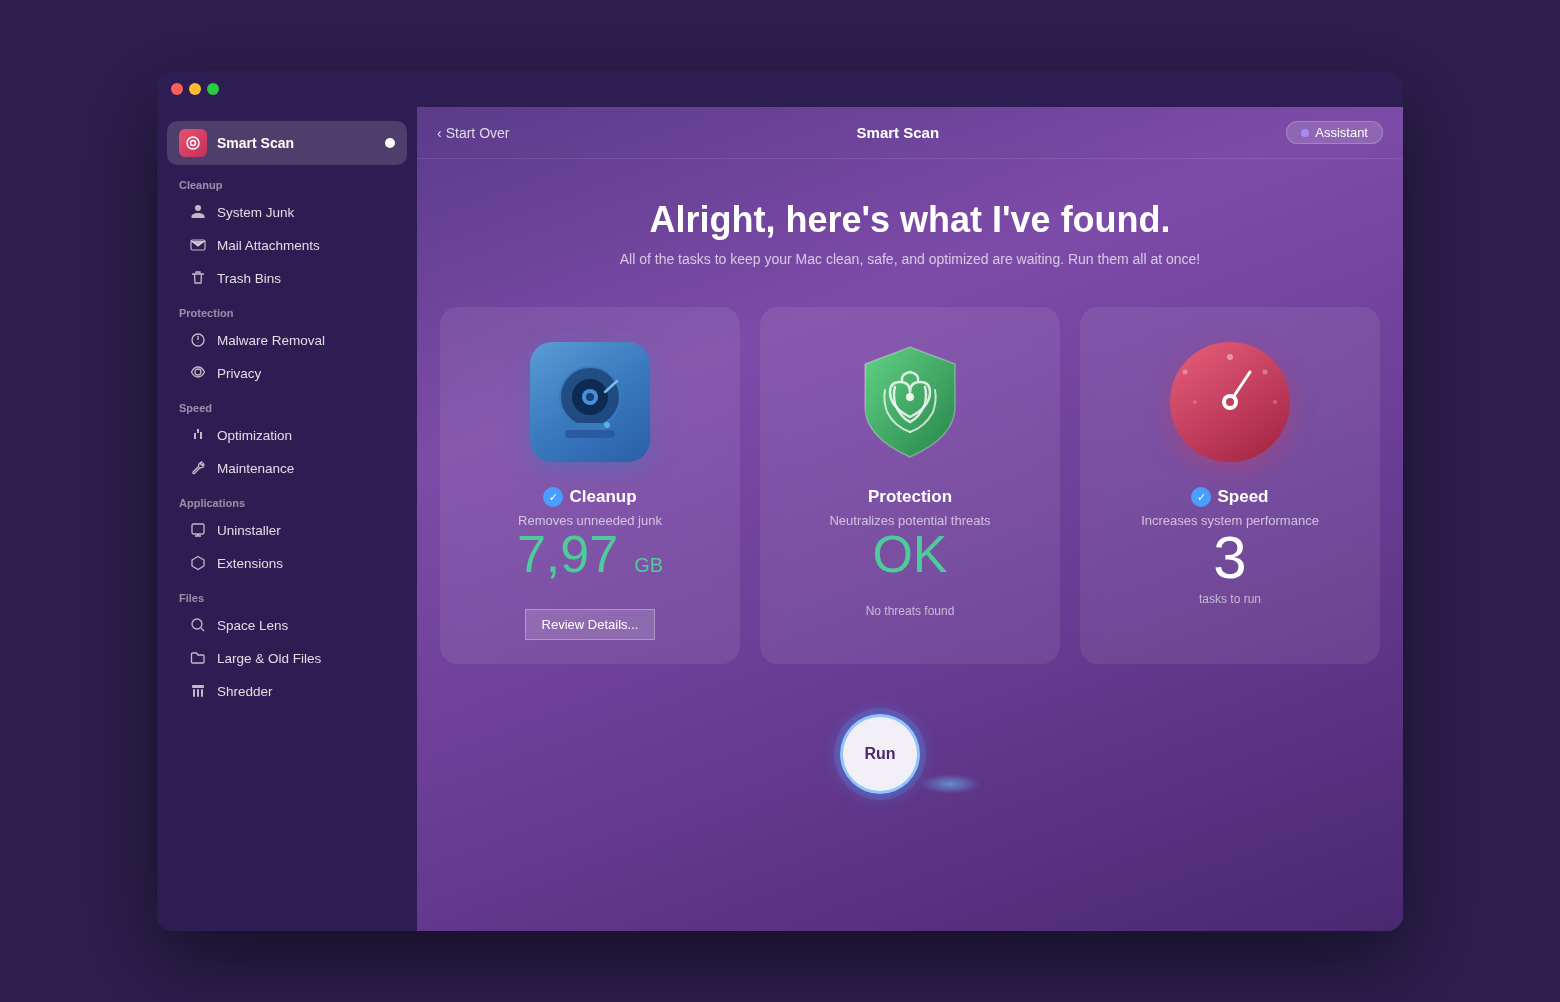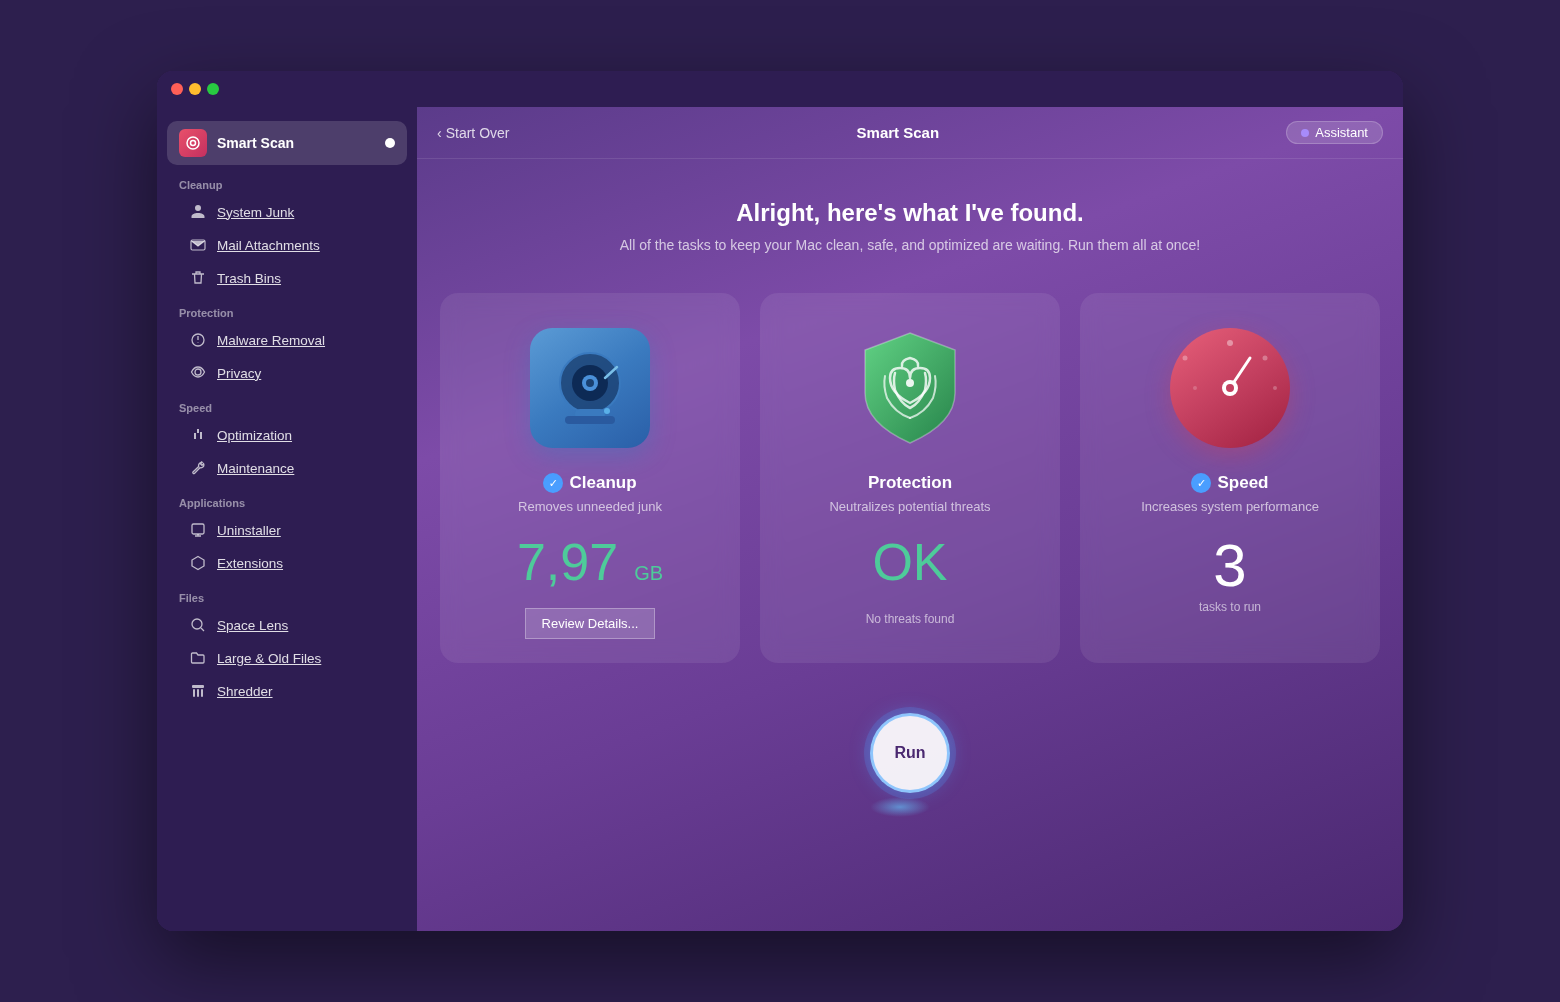--- a/index.html
+++ b/index.html
@@ -123,21 +123,20 @@
       color: rgba(255,255,255,0.7);
       font-size: 15px;
       display: flex;
       align-items: center;
       justify-content: center;
     }
 
     .sidebar-item .si-label {
       color: rgba(255,255,255,0.85);
       font-size: 13.5px;
-      text-decoration: underline;
     }
 
     
     .content {
       flex: 1;
       background: linear-gradient(160deg, #5b3b8a 0%, #7d4ba8 30%, #6a3d95 60%, #4a2870 100%);
       display: flex;
       flex-direction: column;
       position: relative;
     }
@@ -194,21 +193,21 @@
       flex: 1;
       display: flex;
       flex-direction: column;
       align-items: center;
       justify-content: flex-start;
       padding: 40px 20px 20px;
     }
 
     .headline {
       color: #fff;
-      font-size: 24px;
+      font-size: 36px;
       font-weight: 700;
       margin-bottom: 10px;
       text-align: left;
     }
 
     .subheadline {
       color: rgba(255,255,255,0.7);
       font-size: 14px;
       text-align: right;
       margin-bottom: 40px;
@@ -287,45 +286,45 @@
 
     .card-title {
       color: #fff;
       font-size: 17px;
       font-weight: 700;
     }
 
     .card-subtitle {
       color: rgba(255,255,255,0.65);
       font-size: 13px;
-      margin-bottom: 22px;
+      margin-bottom: 0;
       text-align: center;
     }
 
     .card-desc {
       color: rgba(255,255,255,0.6);
       font-size: 12px;
       text-align: center;
     }
 
     .review-btn {
       background: rgba(255,255,255,0.15);
       border: 1px solid rgba(255,255,255,0.3);
       border-radius: 0;
       color: #fff;
       font-size: 13px;
       padding: 7px 16px;
       cursor: pointer;
-      margin-top: 8px;
+      margin-top: 17px;
     }
 
     .run-btn-container {
       display: flex;
-      flex-direction: column;
-      align-items: flex-start;
+      flex-direction: row;
+      align-items: flex-end;
       margin-top: 10px;
     }
 
     .run-btn {
       width: 80px;
       height: 80px;
       border-radius: 50%;
       background: rgba(255,255,255,0.92);
       border: 3px solid rgba(100,180,255,0.7);
       box-shadow: 0 0 0 6px rgba(80,160,255,0.2), 0 0 20px rgba(80,160,255,0.4);

